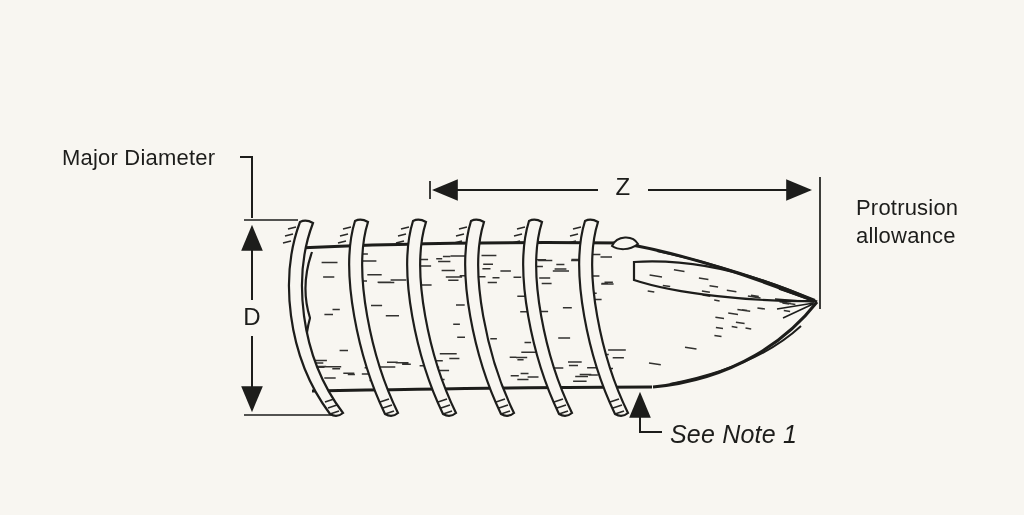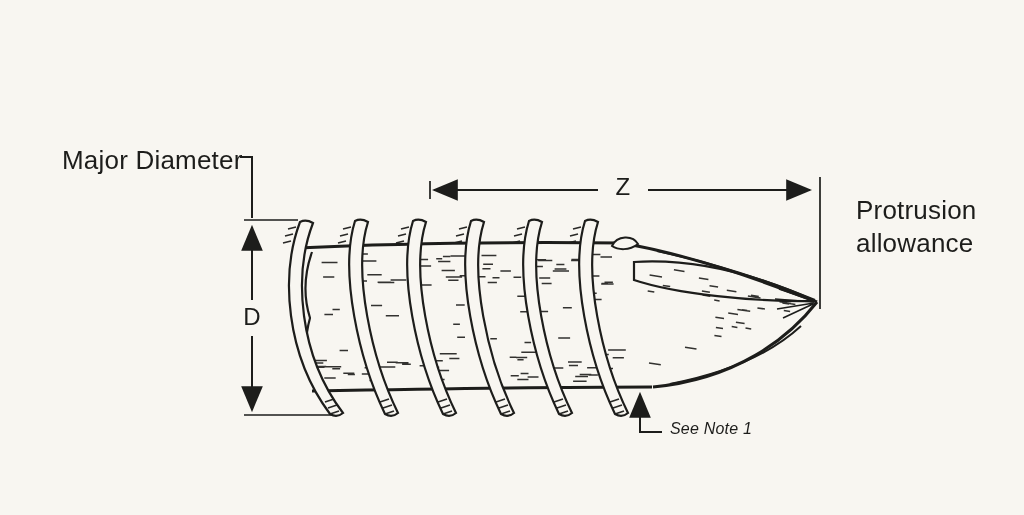--- a/index.html
+++ b/index.html
@@ -5,26 +5,26 @@
   html,body{margin:0;padding:0;}
   body{
     width:1024px;height:515px;overflow:hidden;
     background:var(--paper,#f8f6f1);
     font-family:"Liberation Sans",sans-serif;
   }
   .stage{position:relative;width:1024px;height:515px;background:var(--paper,#f8f6f1);}
   svg{position:absolute;left:0;top:0;}
   .lbl{
     position:absolute;color:var(--ink,#1d1d1b);
-    font-size:26px;line-height:1.25;letter-spacing:.2px;
+    font-size:22px;line-height:1.25;letter-spacing:.2px;
     white-space:nowrap;
   }
   .lbl.wrap{white-space:normal;margin-top:24px;}
   .dimletter{font-size:24px;}
-  .italic{font-style:italic;font-size:16px;}
+  .italic{font-style:italic;font-size:25px;}
 </style>
 </head>
 <body>
 
 <div class="stage">
 
   <svg id="art" width="1024" height="515" viewBox="0 0 1024 515">
     <defs>
       <marker id="arr" viewBox="0 0 12 10" refX="11" refY="5" markerWidth="13" markerHeight="11" orient="auto-start-reverse">
         <path d="M0,0 L12,5 L0,10 Z" fill="var(--ink,#1d1d1b)"></path>

